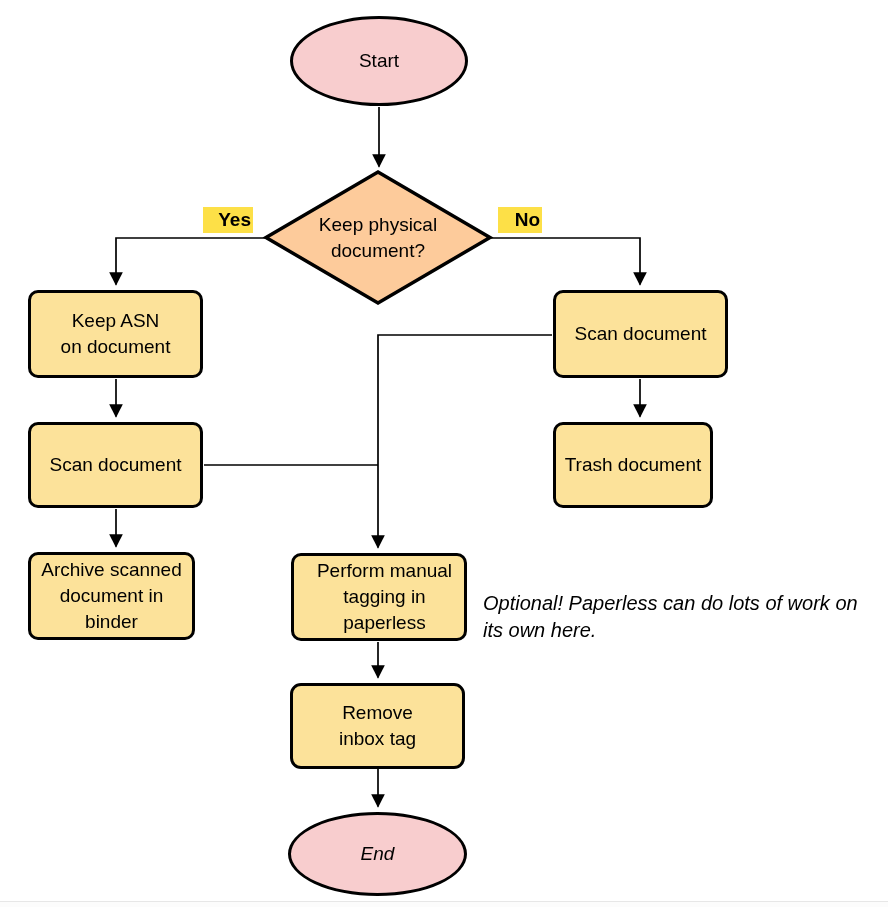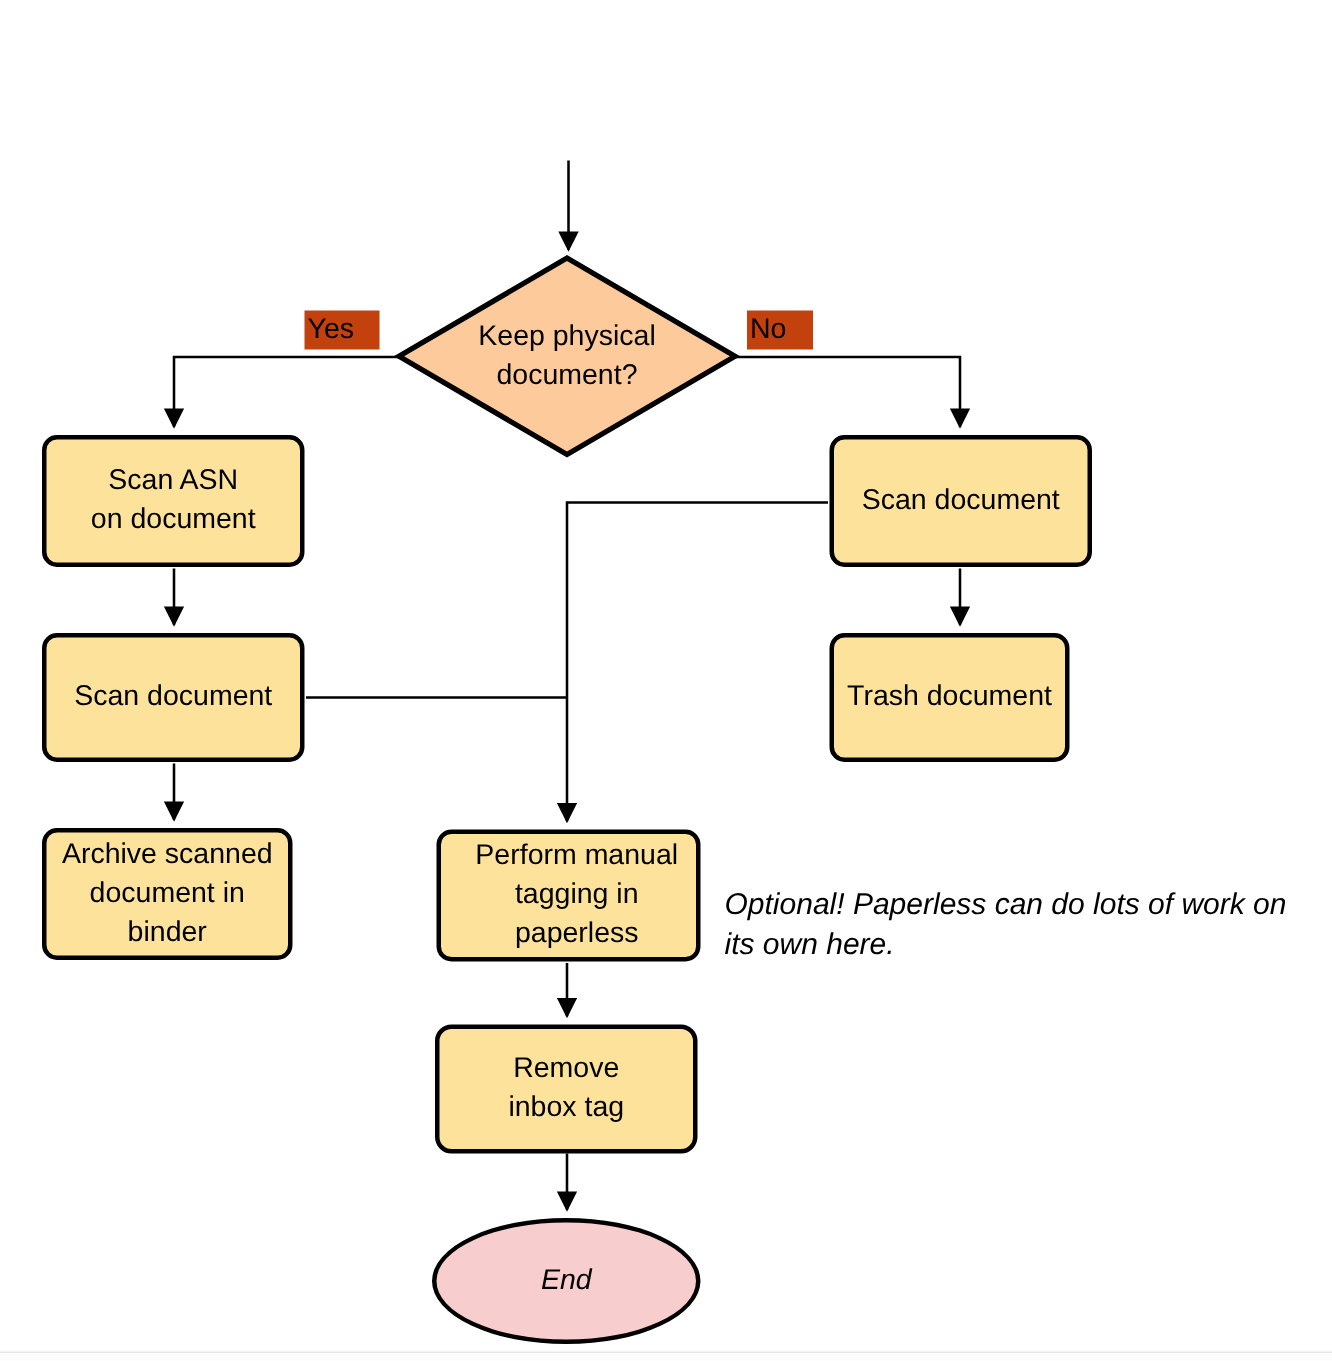--- a/index.html
+++ b/index.html
@@ -35,22 +35,22 @@
     border-radius: 10px;
     padding: 0 4px;
   }
   .ellipse {
     background: var(--c-pink);
     border: 3px solid var(--c-stroke);
     border-radius: 50%;
   }
   .diamond-label { background: transparent; border: none; }
   .edge-label {
-    position: absolute; font-size: 19px; line-height: 26px; text-align: left;
-    background: #c2410c; padding: 0 2px;
+    position: absolute; font-size: 19px; line-height: 26px; text-align: right;
+    background: #fde047; padding: 0 2px; font-weight: bold;
   }
   .annotation {
     position: absolute; left: 483px; top: 590px; width: 410px;
     font-size: 20px; line-height: 27px; font-style: italic;
   }
   .annotation span { white-space: pre-line; font-style: italic; }
   .page-divider {
     position: absolute; left: 0; top: 901px; width: 888px; height: 1px;
     background: var(--c-divider);
   }
@@ -91,28 +91,31 @@
     <path class="conn" marker-end="url(#arrowhead)" d="M116,509 L116,546.5"></path>
     <path class="conn" marker-end="url(#arrowhead)" d="M640,379 L640,416.5"></path>
     <path class="conn" marker-end="url(#arrowhead)" d="M552,335 L378,335 L378,547.5"></path>
     <path class="conn" d="M204,465 L378,465"></path>
     <path class="conn" marker-end="url(#arrowhead)" d="M378,642 L378,677.5"></path>
     <path class="conn" marker-end="url(#arrowhead)" d="M378,769 L378,806.5"></path>
 
     <polygon class="decision" points="378,172 490,237.5 378,303 266,237.5"></polygon>
   </svg>
 
+  <div class="node ellipse n-start">
+    <span>Start</span>
+  </div>
 
   <div class="node diamond-label n-decision">
     <span>Keep physical
 document?</span>
   </div>
 
   <div class="node rect n-write-asn">
-    <span>Scan ASN
+    <span>Keep ASN
 on document</span>
   </div>
 
   <div class="node rect n-scan-left">
     <span>Scan document</span>
   </div>
 
   <div class="node rect n-archive">
     <span>Archive scanned
 document in

